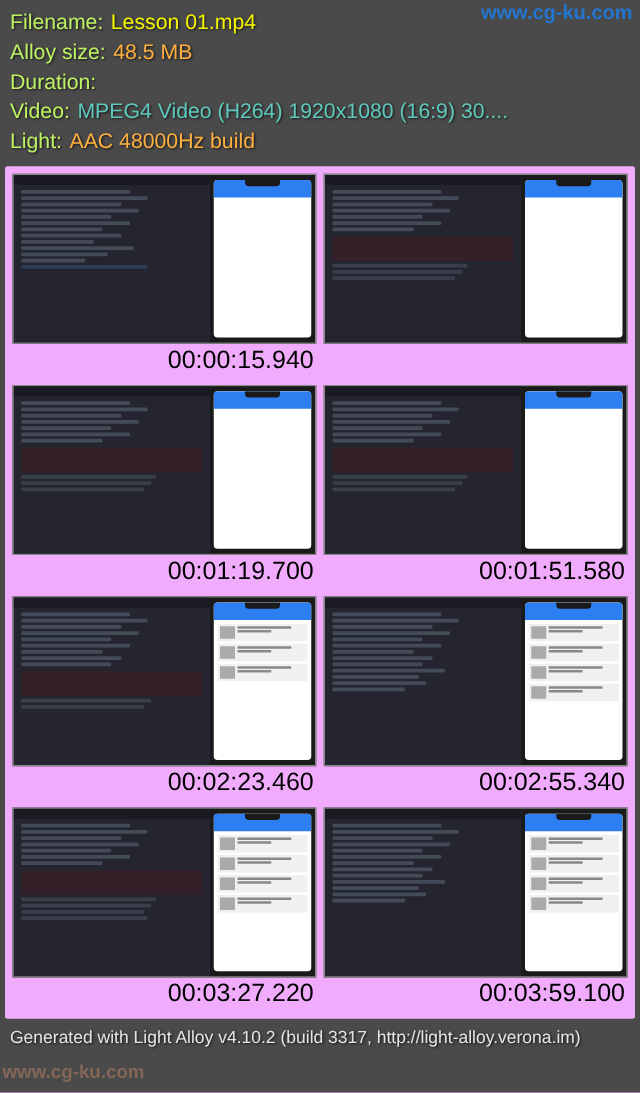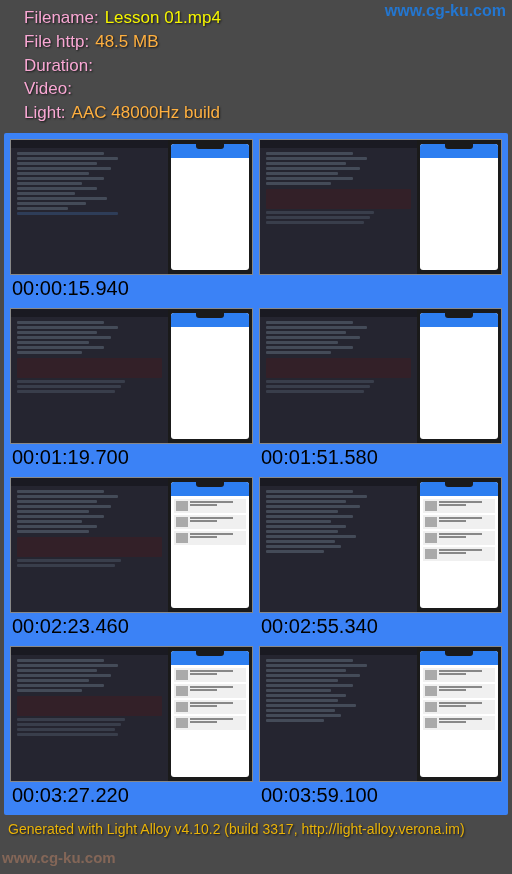--- a/index.html
+++ b/index.html
@@ -33,24 +33,23 @@
     .header {
       padding: 6px 8px 4px 8px;
       font-size: 17px;
       line-height: 1.4;
     }
     .header-row {
       display: flex;
       gap: 6px;
     }
     .header-label {
-      color: #f9a8d4;
+      color: #bef264;
       text-shadow: 1px 1px 2px rgba(0,0,0,0.7);
       white-space: nowrap;
-      margin-left: 16px;
     }
     .header-value-yellow {
       color: #f5f500;
       text-shadow: 1px 1px 2px rgba(0,0,0,0.7);
     }
     .header-value-orange {
       color: #ffb040;
       text-shadow: 1px 1px 2px rgba(0,0,0,0.7);
     }
     .header-value-green {
@@ -59,24 +58,25 @@
       white-space: nowrap;
       overflow: hidden;
     }
     .header-value-teal {
       color: #5fc9bd;
       text-shadow: 1px 1px 2px rgba(0,0,0,0.7);
       white-space: nowrap;
       overflow: hidden;
     }
     .thumbs-area {
-      background: #3b82f6;
+      background: #f0abfc;
       margin: 4px 4px 0 4px;
       padding: 6px;
       border-radius: 2px;
+      text-align: right;
     }
     .thumbs-grid {
       display: grid;
       grid-template-columns: 1fr 1fr;
       gap: 6px;
     }
     .thumb-cell {
       display: flex;
       flex-direction: column;
     }
@@ -177,45 +177,46 @@
       background: #888;
       width: 80%;
     }
     .thumb-time {
       font-size: 20px;
       color: #000000;
       padding: 2px 2px 2px 2px;
       font-family: Arial, sans-serif;
     }
     .footer {
-      color: #eab308;
+      color: #e5e5e5;
       font-size: 14px;
       padding: 6px 8px;
       text-shadow: 1px 1px 2px rgba(0,0,0,0.7);
     }
   </style>
 </head>
 <body>
 
 <div class="watermark-top">www.cg-ku.com</div>
 
 <div class="header">
   <div class="header-row">
     <span class="header-label">Filename:</span>
     <span class="header-value-yellow">Lesson 01.mp4</span>
   </div>
   <div class="header-row">
-    <span class="header-label">File http:</span>
+    <span class="header-label">Alloy size:</span>
     <span class="header-value-orange">48.5 MB</span>
   </div>
   <div class="header-row">
     <span class="header-label">Duration:</span>
   </div>
   <div class="header-row">
     <span class="header-label">Video:</span>
+    <span class="header-value-teal">MPEG4 Video (H264) 1920x1080 (16:9) 30....</span>
   </div>
   <div class="header-row">
     <span class="header-label">Light:</span>
     <span class="header-value-orange">AAC 48000Hz build</span>
   </div>
 </div>
 
 <div class="thumbs-area">
   <div class="thumbs-grid">
 

